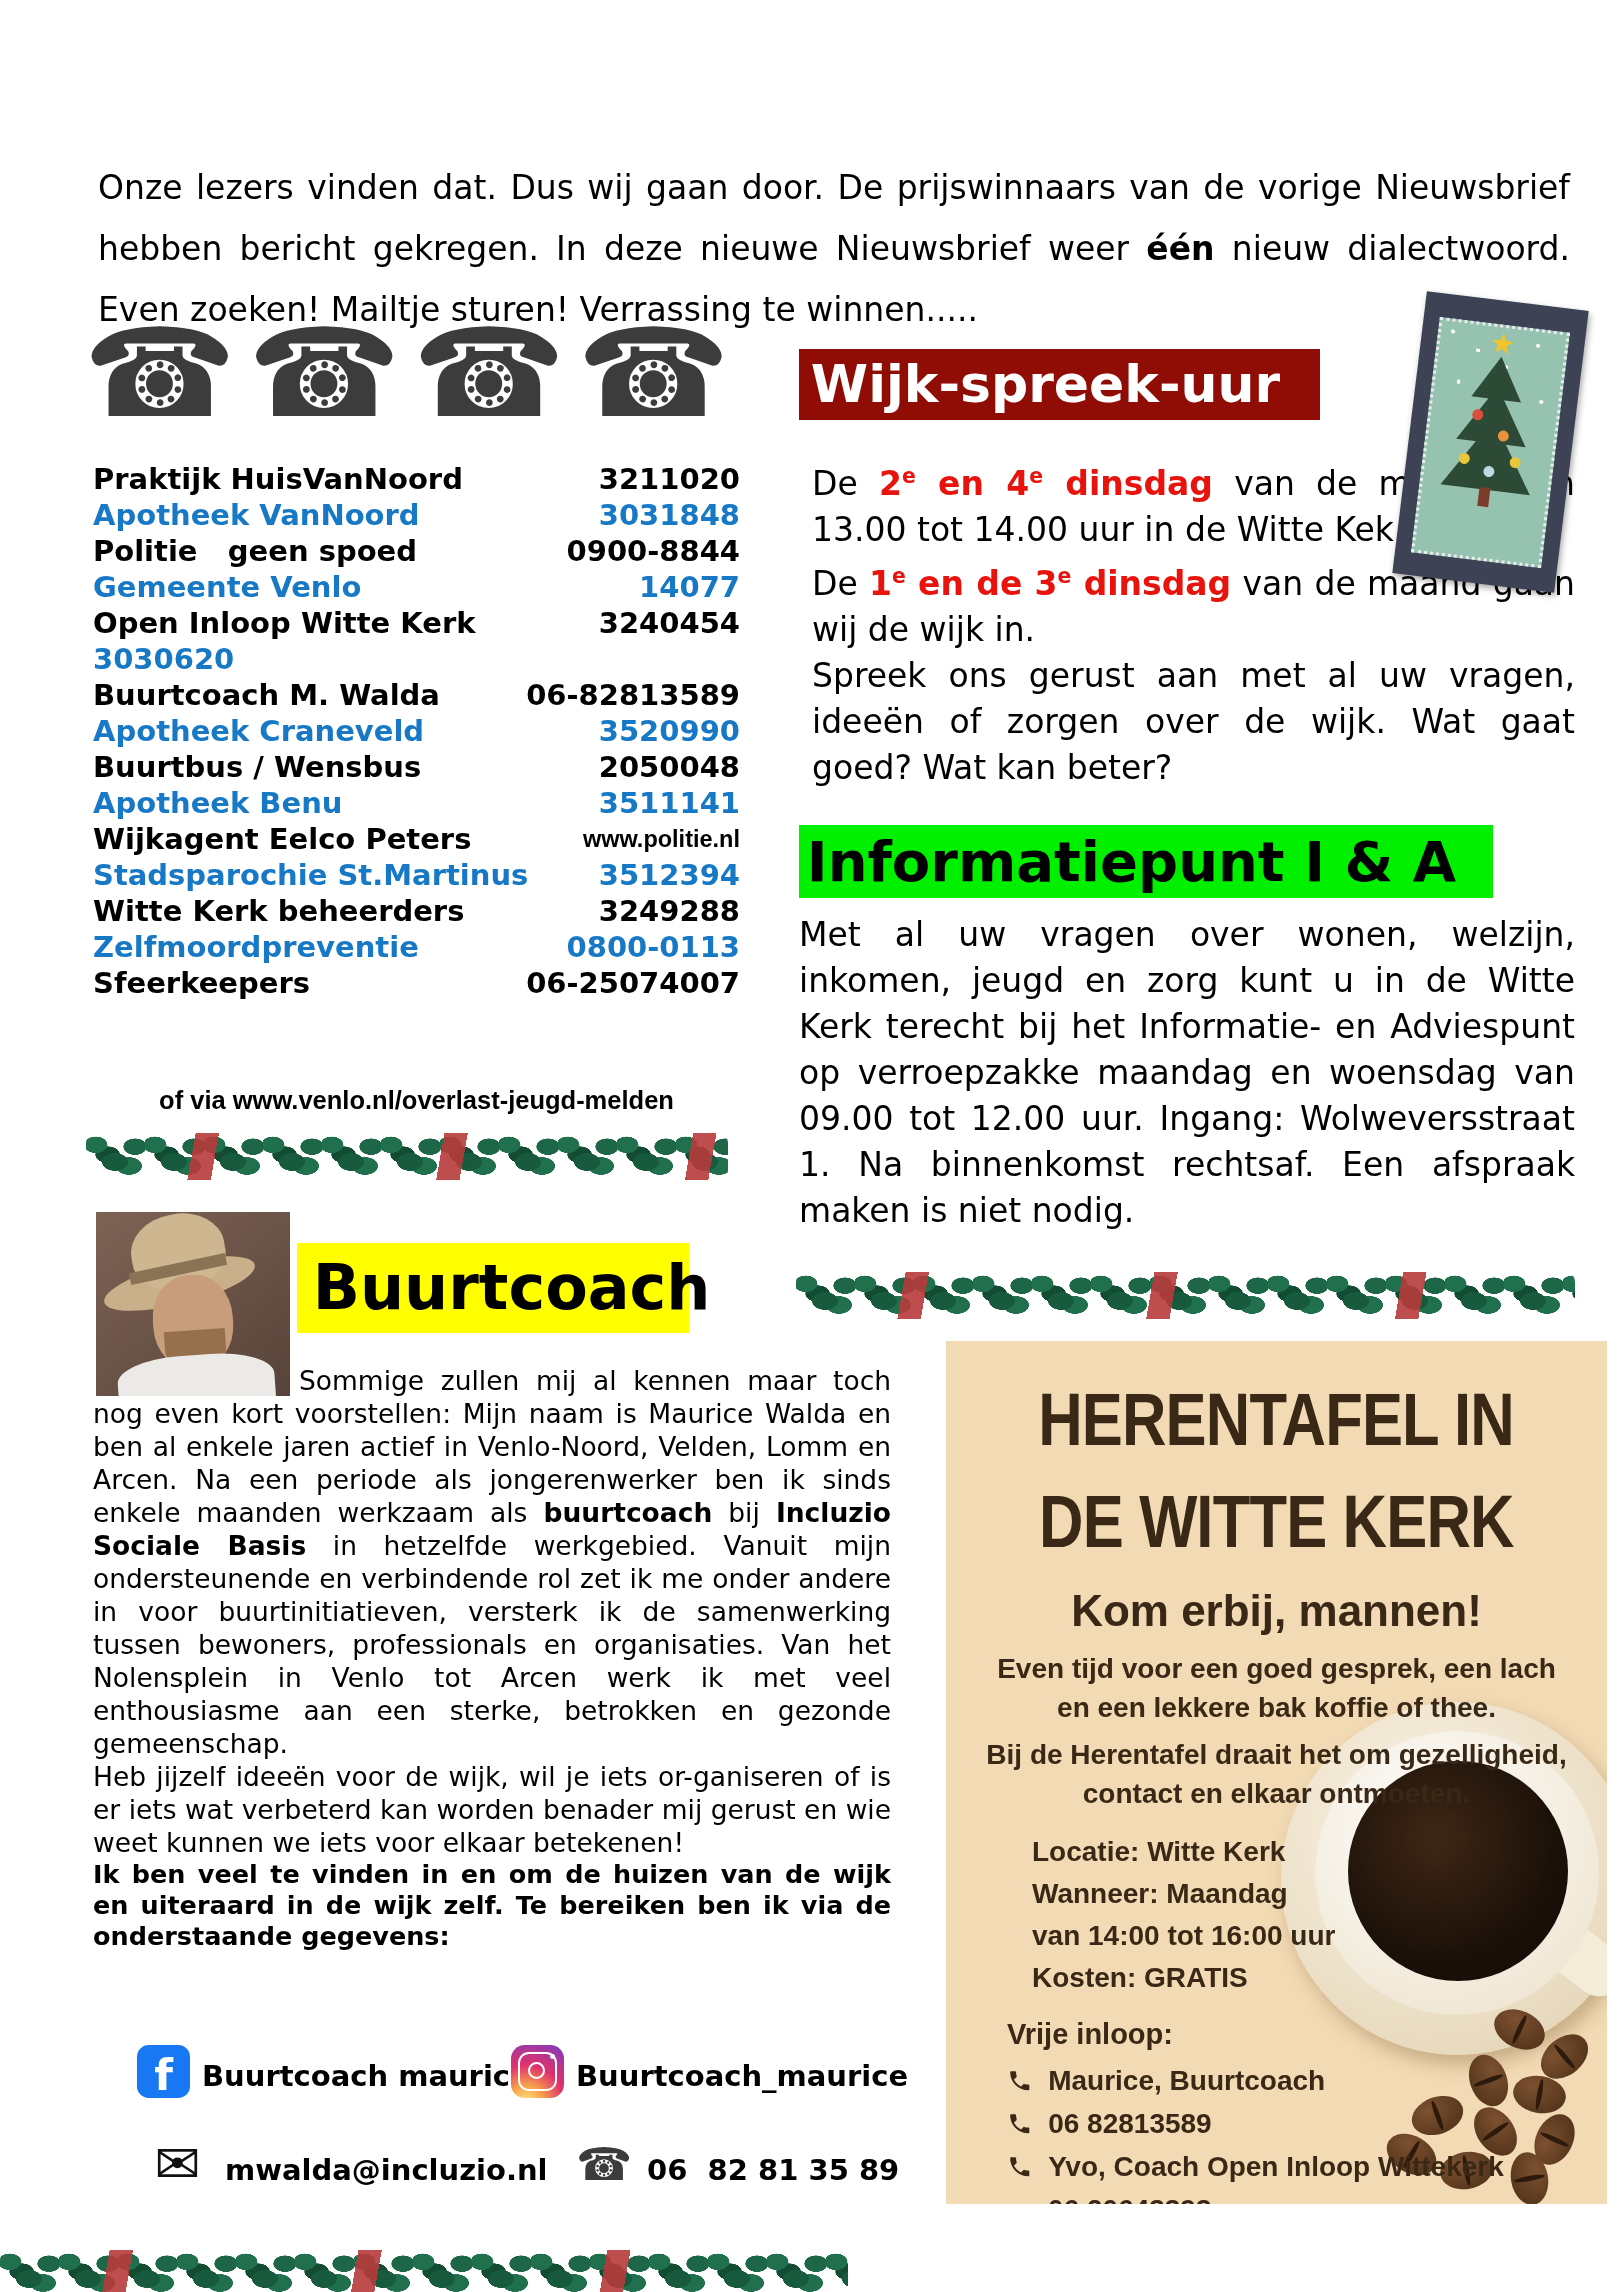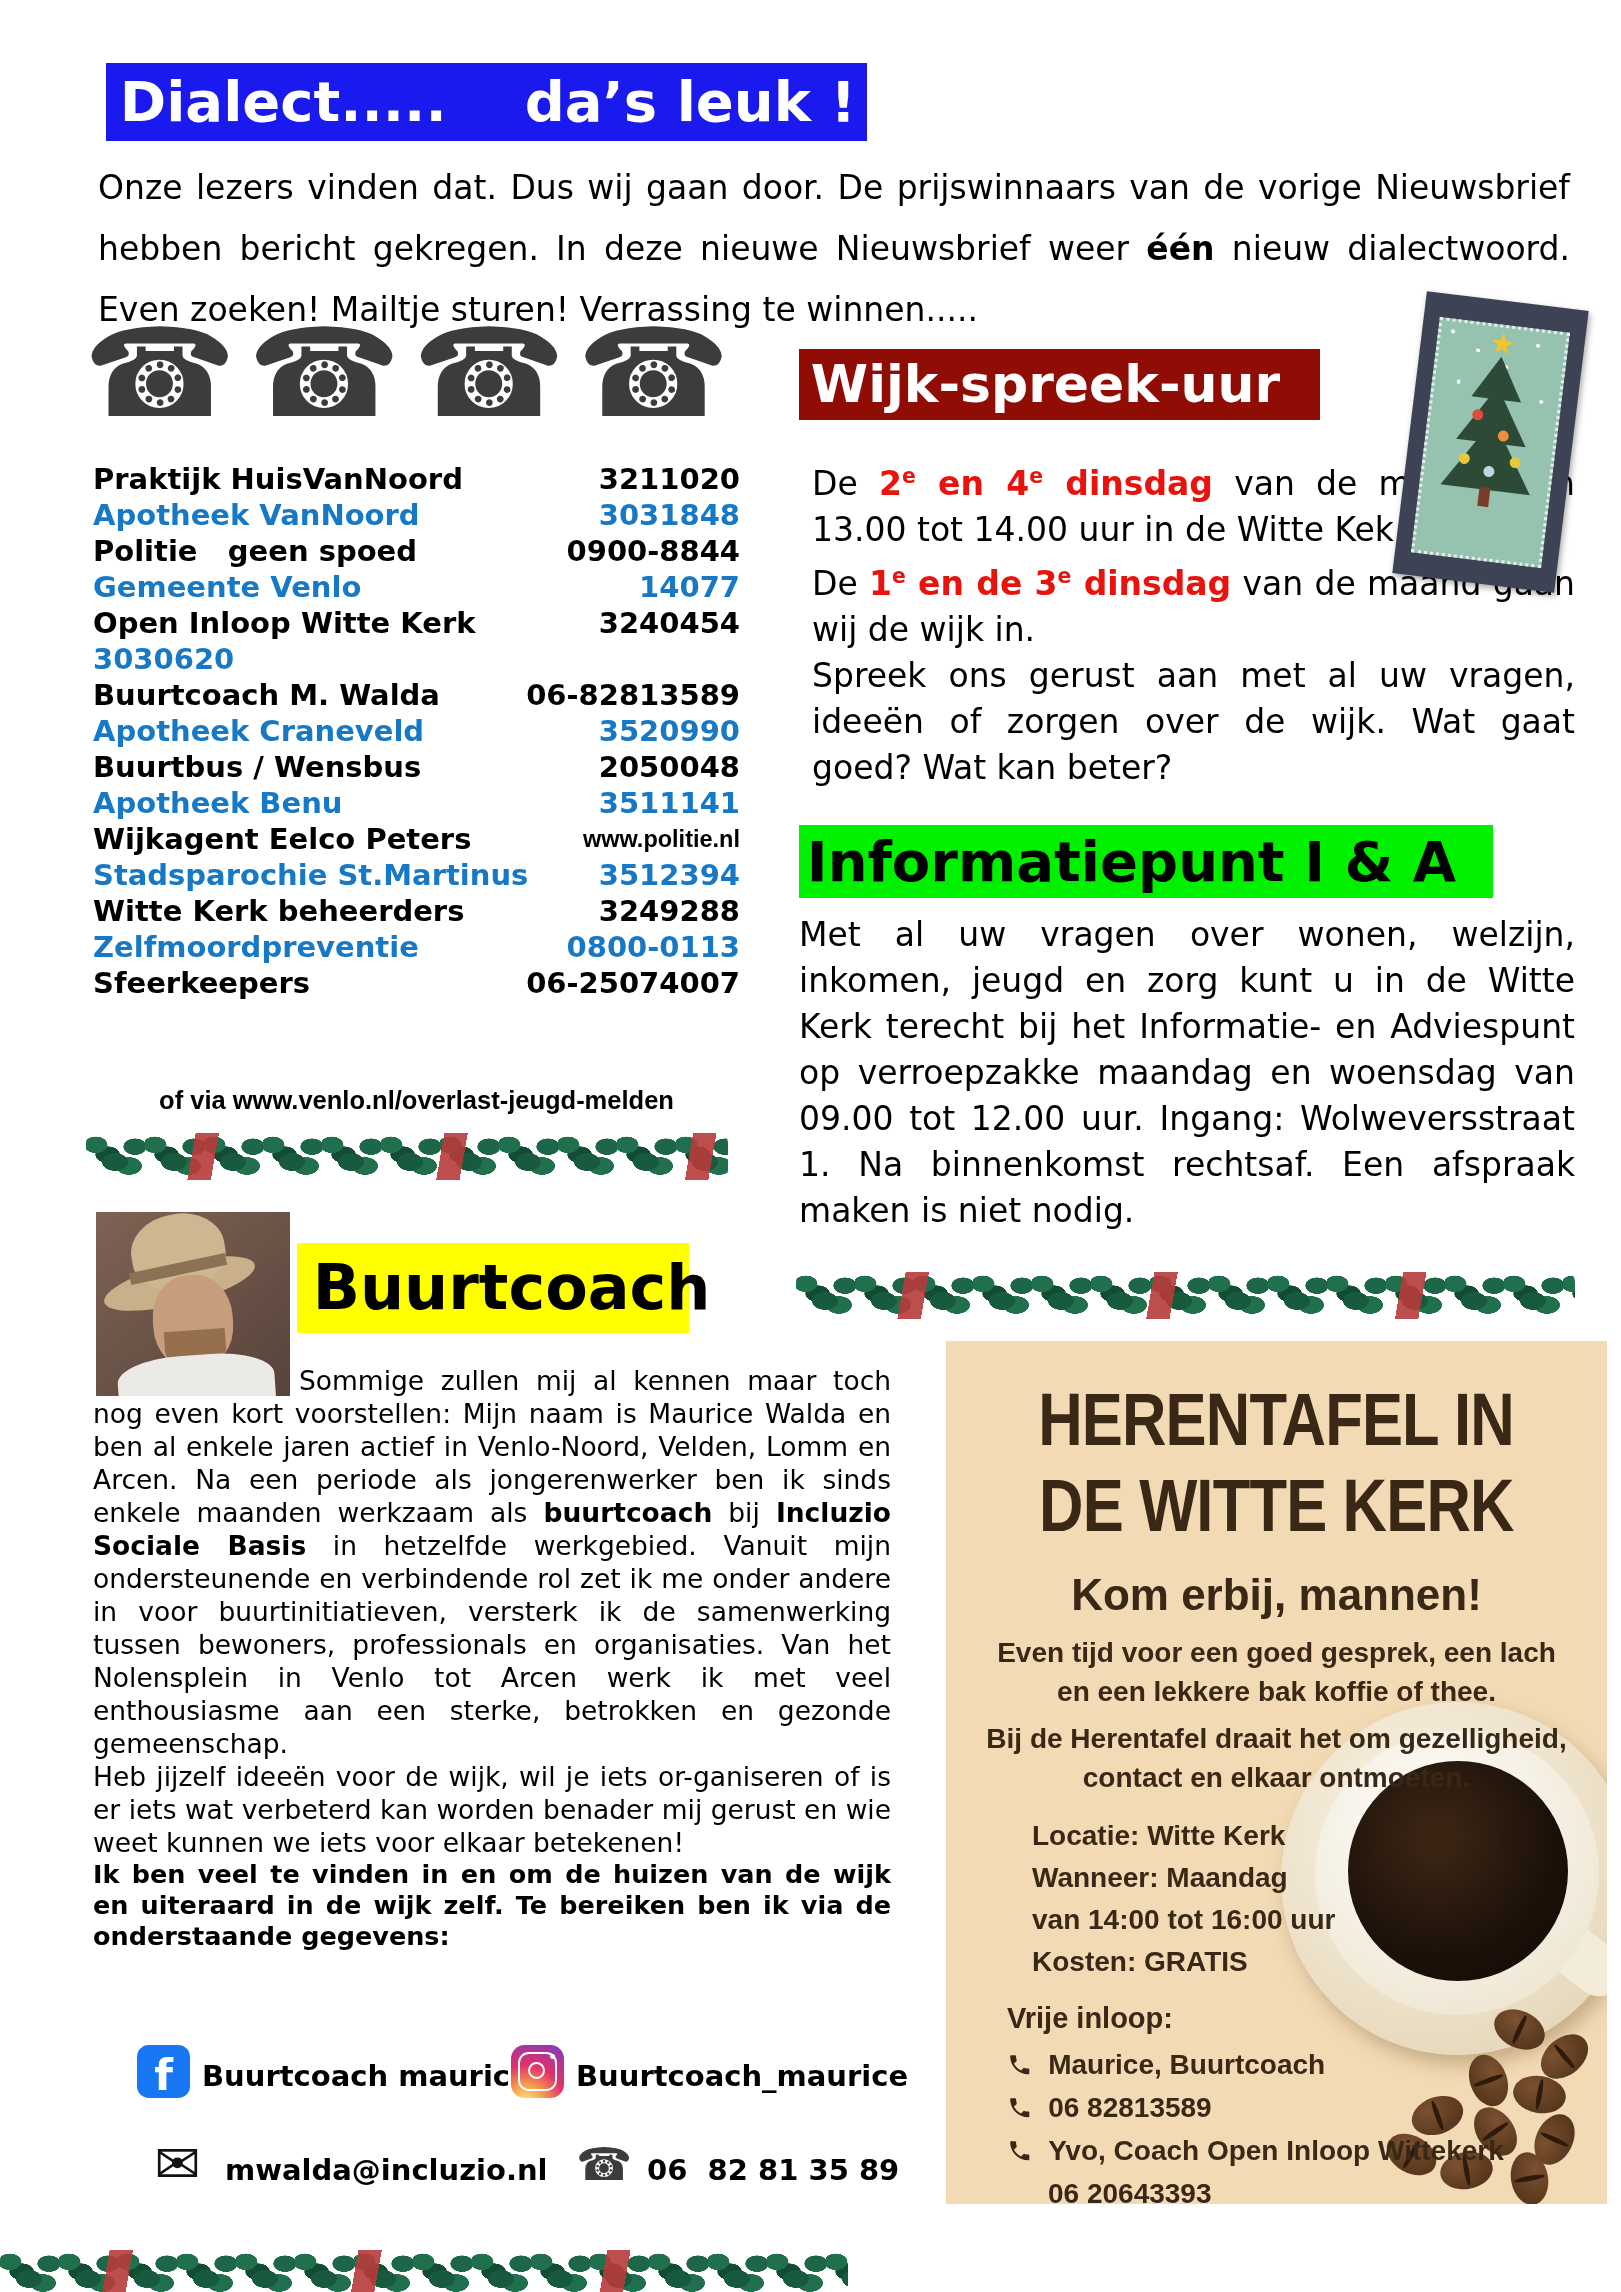--- a/index.html
+++ b/index.html
@@ -110,21 +110,21 @@
   .ig-label { position:absolute; left:439px; top:13.7px; font-weight:bold; font-size:29px; }
 
   .contact-row { left:137px; top:2135px; width:765px; height:63px; }
   .mail-icon { position:absolute; left:17.6px; top:0px; font-size:55px; line-height:59px; color:#111; font-weight:normal; }
   .mail-label{ position:absolute; left:88px; top:17.6px; font-weight:bold; font-size:29px; }
   .tel-icon  { position:absolute; left:439px; top:3.9px; font-size:45px; line-height:51px; color:#3c3c3c; }
   .tel-label { position:absolute; left:510px; top:17.6px; font-weight:bold; font-size:29px; white-space:pre; }
 
   
   .poster { left:946px; top:1341px; width:661px; height:863px; background:#f2dab4; color:#3a2817; overflow:hidden; font-family:"Liberation Sans",sans-serif; }
-  .poster-title { text-align:center; font-weight:bold; font-size:75px; line-height:86px; letter-spacing:-1px; margin:0; white-space:nowrap; }
+  .poster-title { text-align:center; font-weight:bold; font-size:75px; line-height:86px; letter-spacing:-1px; margin:16px; white-space:nowrap; }
   .poster-title > span { display:inline-block; transform:scaleX(.82); transform-origin:center; }
   .pt-wrap { margin-top:35px; }
   .poster-sub { text-align:center; font-weight:bold; font-size:44px; margin-top:21.6px; }
   .poster-center { text-align:center; font-weight:bold; font-size:28px; line-height:39px; margin-top:13.7px; position:relative; z-index:2; }
   .poster-center .gap { height:7.8px; }
   .poster-details { margin:17.6px 0 0 86px; font-weight:bold; font-size:28px; line-height:42px; position:relative; z-index:2; width:323px; }
   .poster-vrij { margin:15.7px 0 0 61px; font-weight:bold; font-size:29px; line-height:41px; position:relative; z-index:2; }
   .poster-contacts { margin:3.9px 0 0 61px; font-weight:bold; font-size:28px; line-height:43px; position:relative; z-index:2; }
   .pc-row { display:flex; align-items:center; }
   .pc-row svg { width:25.5px; height:25.5px; margin-right:15.7px; flex:0 0 auto; }
@@ -137,21 +137,20 @@
   .handle { position:absolute; left:263px; top:233px; width:84px; height:51px; border-radius:25.5px; background:#f3ecd9; transform:rotate(38deg); }
   .beans { position:absolute; right:5.9px; top:670px; width:255px; height:186px; z-index:1; }
   .bean { position:absolute; width:53px; height:37px; border-radius:50%; background:radial-gradient(ellipse at 35% 30%, #7c5130, #4b2e16); }
   .bean::after { content:""; position:absolute; left:45%; top:8%; width:9%; height:84%; border-radius:50%; background:#2e1a0c; }
 </style>
 </head>
 <body>
 
 <div class="page">
 
-  <div class="abs hdr-blue">Dialect.....    da’s leuk !</div>
 
   <div class="abs intro"><span>Onze lezers vinden dat. Dus wij gaan door. De prijswinnaars van de vorige Nieuwsbrief  hebben bericht gekregen. In deze nieuwe Nieuwsbrief weer </span><span class="b">één</span><span> nieuw dialectwoord. Even zoeken! Mailtje sturen! Verrassing te winnen.....</span></div>
 
   <div class="abs phones-row">
     <span>☎</span>
     <span>☎</span>
     <span>☎</span>
     <span>☎</span>
   </div>
 

